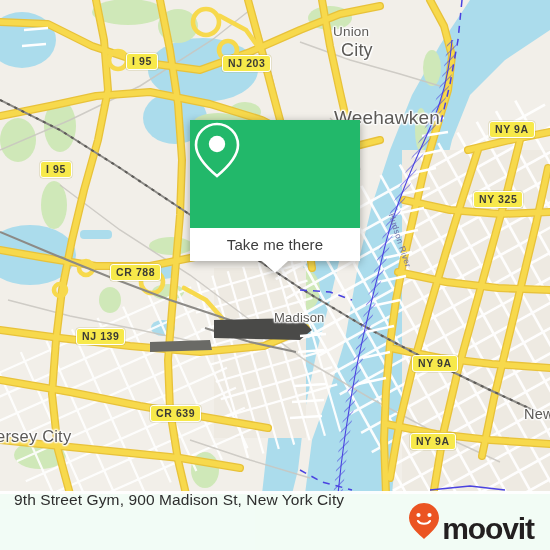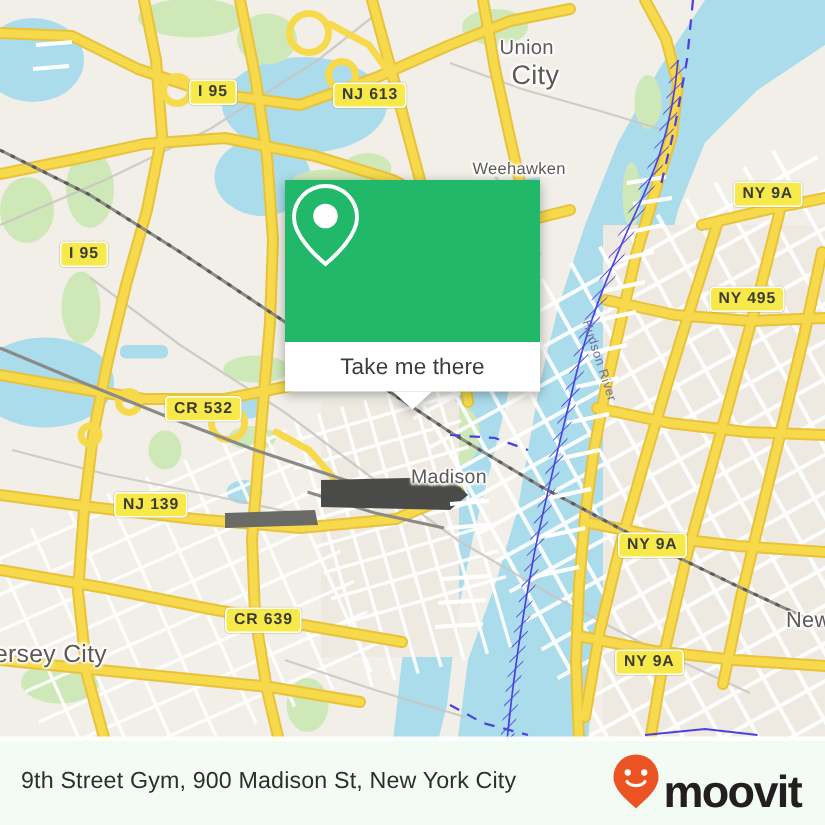--- a/index.html
+++ b/index.html
@@ -36,21 +36,21 @@
              width:0;height:0;border-left:13px solid transparent;border-right:13px solid transparent;
              border-top:12px solid #fff;}
 
   
   #attrib{position:absolute;left:0;top:468px;height:23px;padding:0 8px;
           display:flex;align-items:center;background:rgba(255,255,255,.78);
           font-size:12.5px;color:#4a4a4a;letter-spacing:.1px;z-index:5;}
 
   
   #footer{position:absolute;left:0;top:491px;width:550px;height:59px;
-          background:rgba(255,255,255,.94);display:flex;align-items:center;
+          background:rgba(255,255,255,.94);display:flex;
           justify-content:space-between;padding:0 14px;box-sizing:border-box;z-index:6;}
   #footer-title{font-size:15.5px;color:#2e2e2e;letter-spacing:.1px;}
   #brand{display:flex;align-items:center;gap:1px;padding-right:2px;}
   #brand-word{font-size:30px;color:#231f20;font-weight:700;letter-spacing:-1.1px;line-height:30px;margin-top:16px;}
 </style>
 </head>
 <body>
 
 <div id="app">
 
@@ -292,33 +292,33 @@
       <path d="M452 40 C448 90 434 120 420 150 C404 186 392 216 384 250
                C374 292 364 330 356 370 C348 412 342 452 338 494" fill="none" stroke="#4a42e0" stroke-width="1.1"></path>
 
       <g fill="none" stroke="#4a42e0" stroke-width="1.3">
         <path d="M430 490 L470 486 L505 490"></path>
       </g>
     </svg>
 
     <div class="mlabel" style="left:333px;top:24px;font-size:13.5px">Union</div>
     <div class="mlabel" style="left:341px;top:40px;font-size:18px">City</div>
-    <div class="mlabel" style="left:315px;top:107px;font-size:11px">Weehawken</div>
+    <div class="mlabel" style="left:334px;top:107px;font-size:19px">Weehawken</div>
     <div class="mlabel" style="left:274px;top:310px;font-size:13px">Madison</div>
     <div class="mlabel" style="left:-4px;top:427px;font-size:16.5px">ersey City</div>
     <div class="mlabel" style="left:524px;top:406px;font-size:14.5px">New</div>
 
     <div class="riverlbl" style="left:396px;top:212px;transform:rotate(72deg)">Hudson River</div>
 
     <div class="shield" style="left:126px;top:53px">I 95</div>
-    <div class="shield" style="left:222px;top:55px">NJ 613</div>
+    <div class="shield" style="left:222px;top:55px">NJ 203</div>
     <div class="shield" style="left:489px;top:121px">NY 9A</div>
     <div class="shield" style="left:40px;top:161px">I 95</div>
-    <div class="shield" style="left:473px;top:191px">NY 495</div>
-    <div class="shield" style="left:110px;top:264px">CR 532</div>
+    <div class="shield" style="left:473px;top:191px">NY 325</div>
+    <div class="shield" style="left:110px;top:264px">CR 788</div>
     <div class="shield" style="left:76px;top:328px">NJ 139</div>
     <div class="shield" style="left:412px;top:355px">NY 9A</div>
     <div class="shield" style="left:150px;top:405px">CR 639</div>
     <div class="shield" style="left:410px;top:433px">NY 9A</div>
 
     <div id="card">
       <div id="card-green">
         <svg width="54" height="60" viewBox="0 0 54 60">
           <path d="M27 4 C15.4 4 6 13.4 6 25 C6 36 18 48.5 27 56 C36 48.5 48 36 48 25 C48 13.4 38.6 4 27 4 Z" fill="none" stroke="#ffffff" stroke-width="2.6"></path>
           <circle cx="27" cy="24" r="8.2" fill="#ffffff"></circle>

